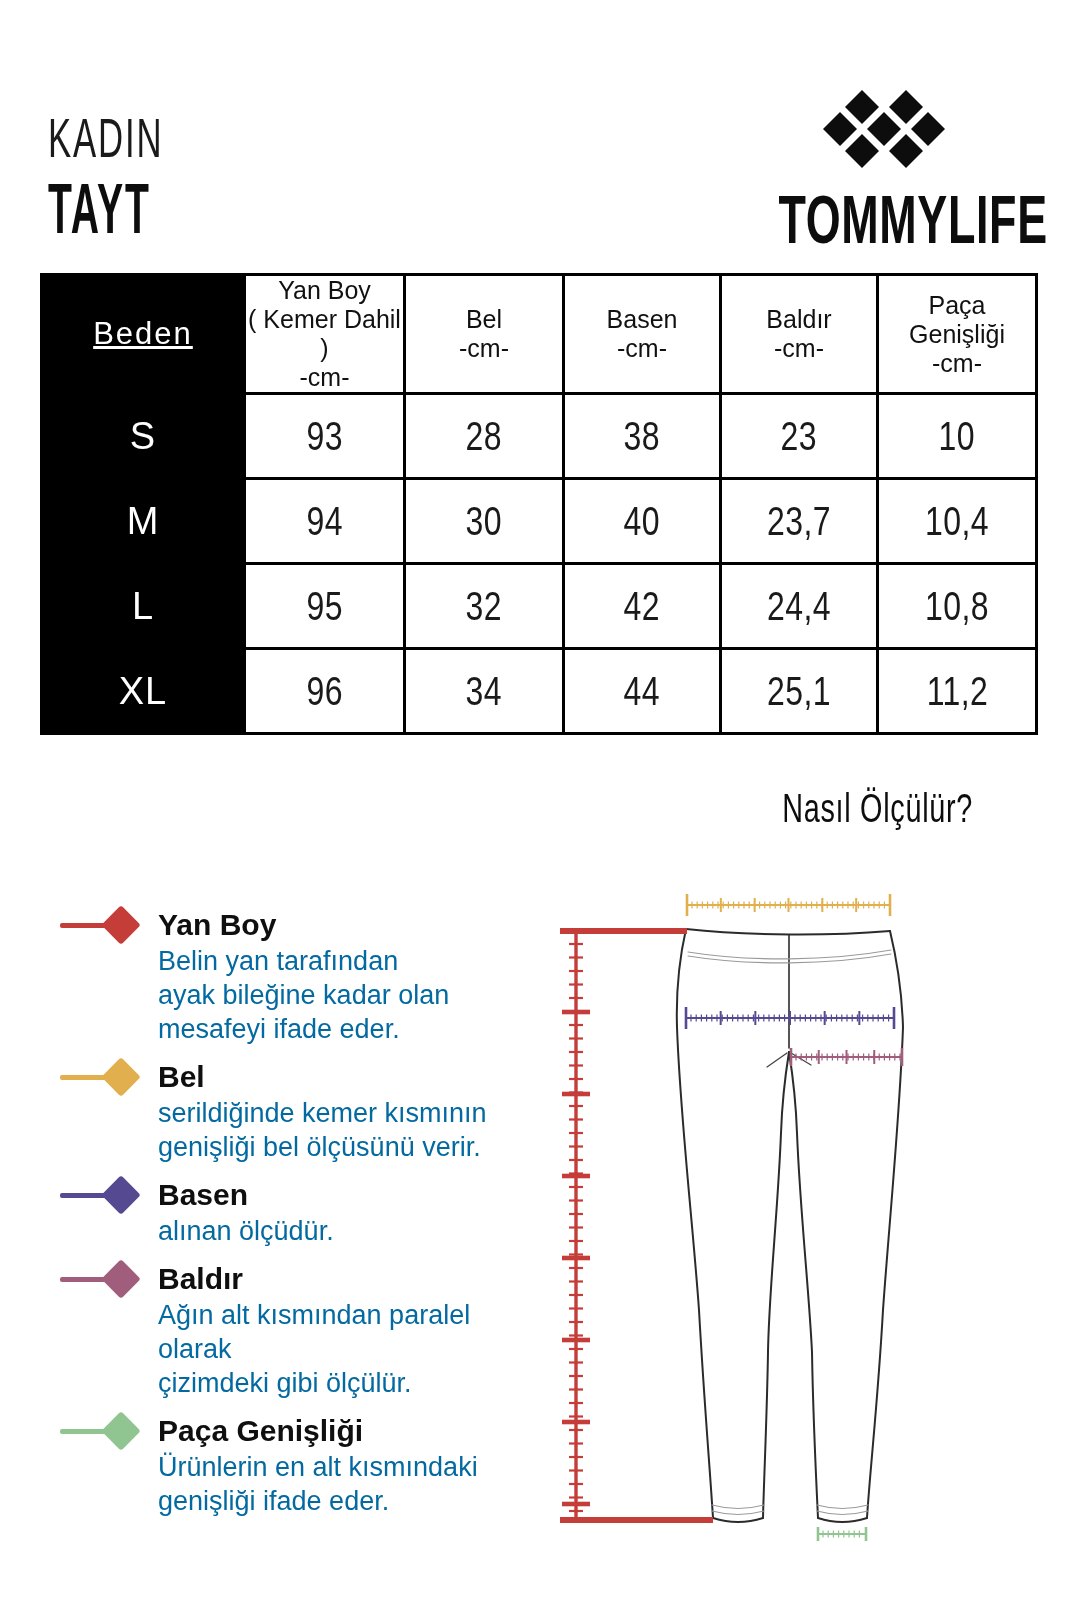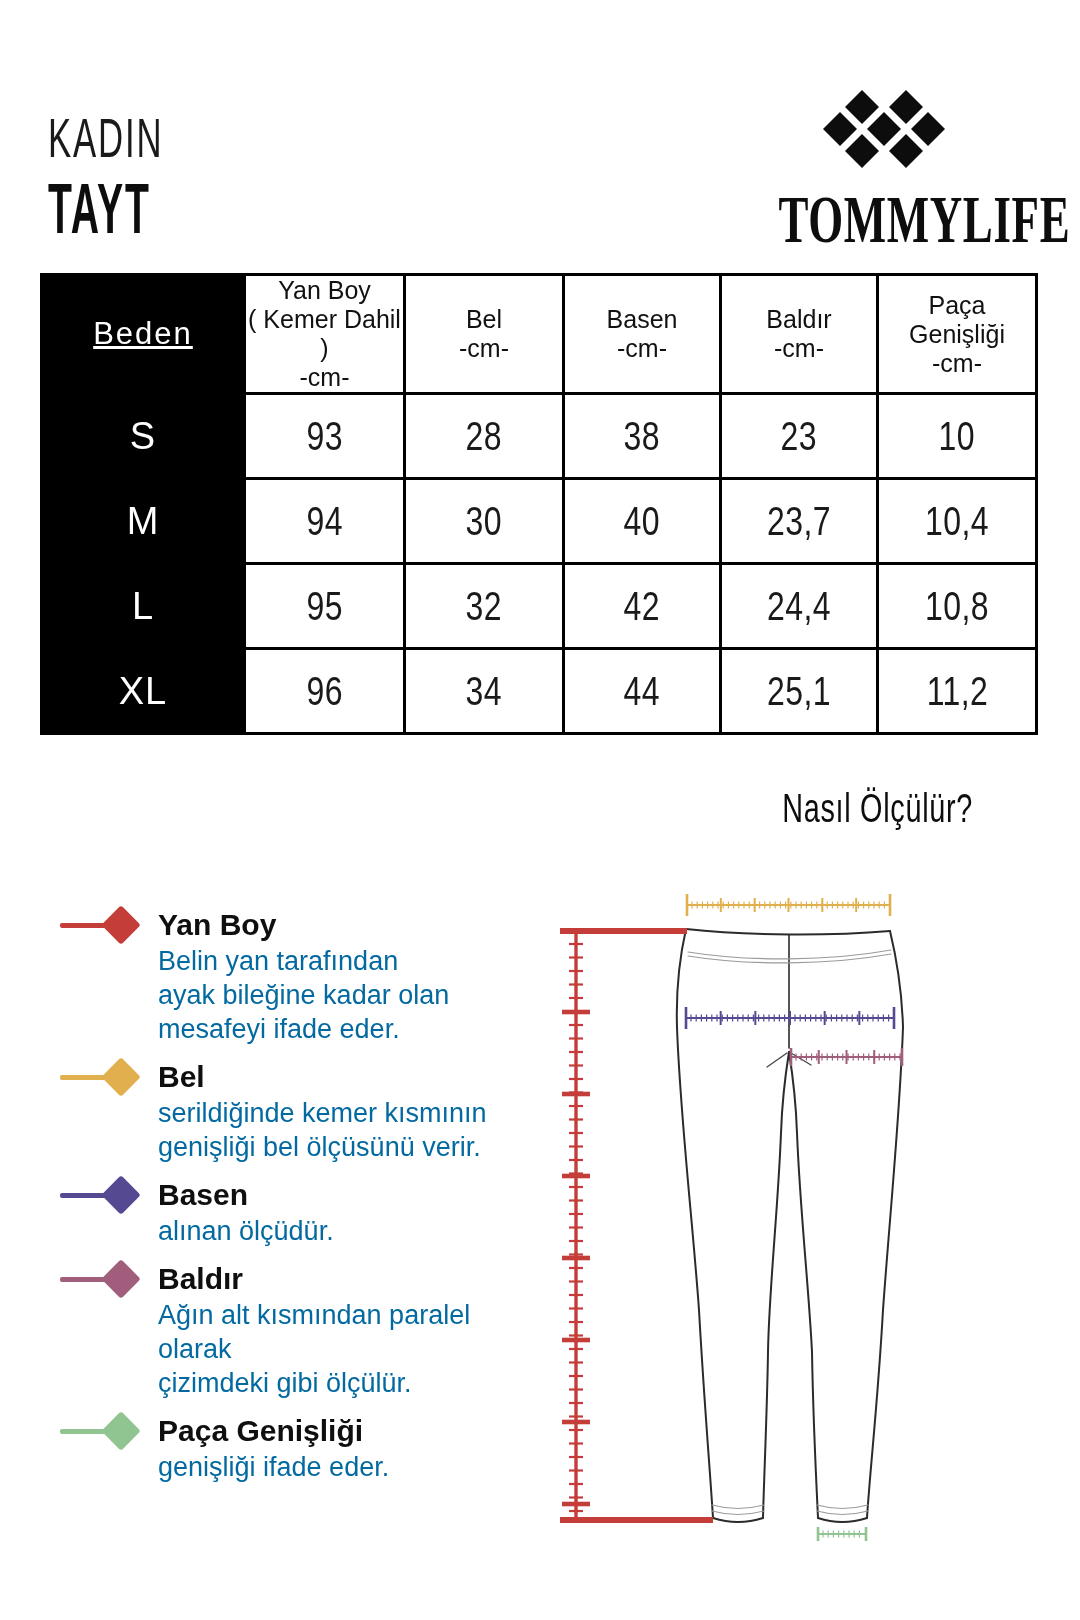--- a/index.html
+++ b/index.html
@@ -4,21 +4,21 @@
 <style>
   html,body{margin:0;padding:0;}
   body{
     width:1080px;height:1620px;position:relative;background:#fff;
     font-family:"Liberation Sans",sans-serif;color:#111;overflow:hidden;
   }
   
   .brand-left{position:absolute;left:48px;top:108px;}
   .cat{font-size:56px;font-weight:normal;letter-spacing:3px;transform:scaleX(0.62);transform-origin:left center;line-height:60px;color:#1a1a1a;}
   .prod{font-size:70px;font-weight:bold;letter-spacing:3px;transform:scaleX(0.56);transform-origin:left center;line-height:66px;margin-top:8px;color:#0d0d0d;}
-  .brand-right{position:absolute;left:724px;top:88px;width:320px;text-align:center;font-family:Liberation Serif, serif;}
+  .brand-right{position:absolute;left:724px;top:88px;width:320px;text-align:center;}
   .logo-svg{display:block;margin:0 auto;}
   .brand-name{font-size:68px;font-weight:bold;letter-spacing:1px;transform:scaleX(0.66);transform-origin:center;line-height:66px;margin-top:14px;color:#0d0d0d;white-space:nowrap;}
   
   table.sizes{position:absolute;left:40px;top:273px;border-collapse:collapse;table-layout:fixed;width:995px;}
   table.sizes td,table.sizes th{border:3px solid #000;padding:0;text-align:center;vertical-align:middle;font-weight:normal;}
   table.sizes .k{background:#000;color:#fff;border-color:#000;}
   tr.hrow{height:92px;}
   tr.drow{height:85px;}
   .corner{font-size:31px;letter-spacing:2px;text-decoration:underline;}
   .ht,.hs,.hu{font-size:25px;line-height:29px;color:#111;}
@@ -161,20 +161,21 @@
     <div class="mdiamond" style="background-color: rgb(160, 94, 124);"></div>
     <div class="ltitle">Baldır</div>
     <div class="ldesc">Ağın alt kısmından paralel olarak</div>
     <div class="ldesc">çizimdeki gibi ölçülür.</div>
   </div>
 
   <div class="litem">
     <div class="mline" style="background-color: rgb(144, 197, 146);"></div>
     <div class="mdiamond" style="background-color: rgb(144, 197, 146);"></div>
     <div class="ltitle">Paça Genişliği</div>
+    <div class="ldesc">Ürünlerin en alt kısmındaki</div>
     <div class="ldesc">genişliği ifade eder.</div>
   </div>
 </div>
 
 <svg class="diagram" id="measure-svg" width="440" height="710" viewBox="0 0 440 710">
   <g fill="none" stroke="#2b2b2b" stroke-width="2" stroke-linecap="round">
     <path d="M146,74 C210,81 290,81 350,76"></path>
     <path d="M146,74 C139,105 136,140 137,172 C140,260 153,370 159,455 C164,545 170,615 173,663"></path>
     <path d="M350,76 C357,105 362,140 363,172 C360,260 349,370 343,455 C338,545 330,615 327,663"></path>
     <path d="M173,663 Q198,671 223,663"></path>

